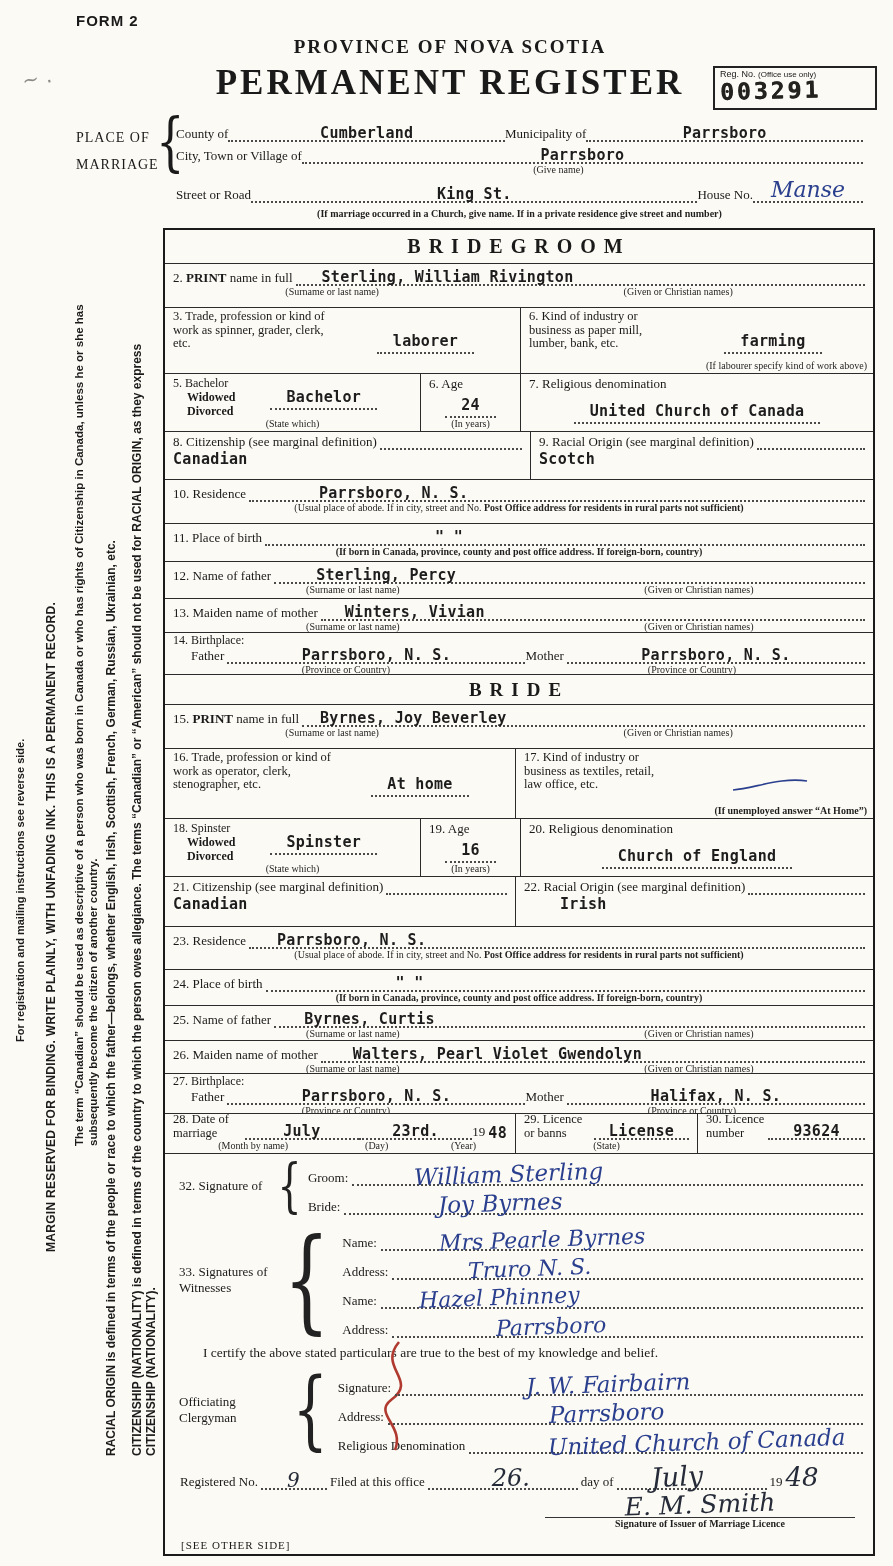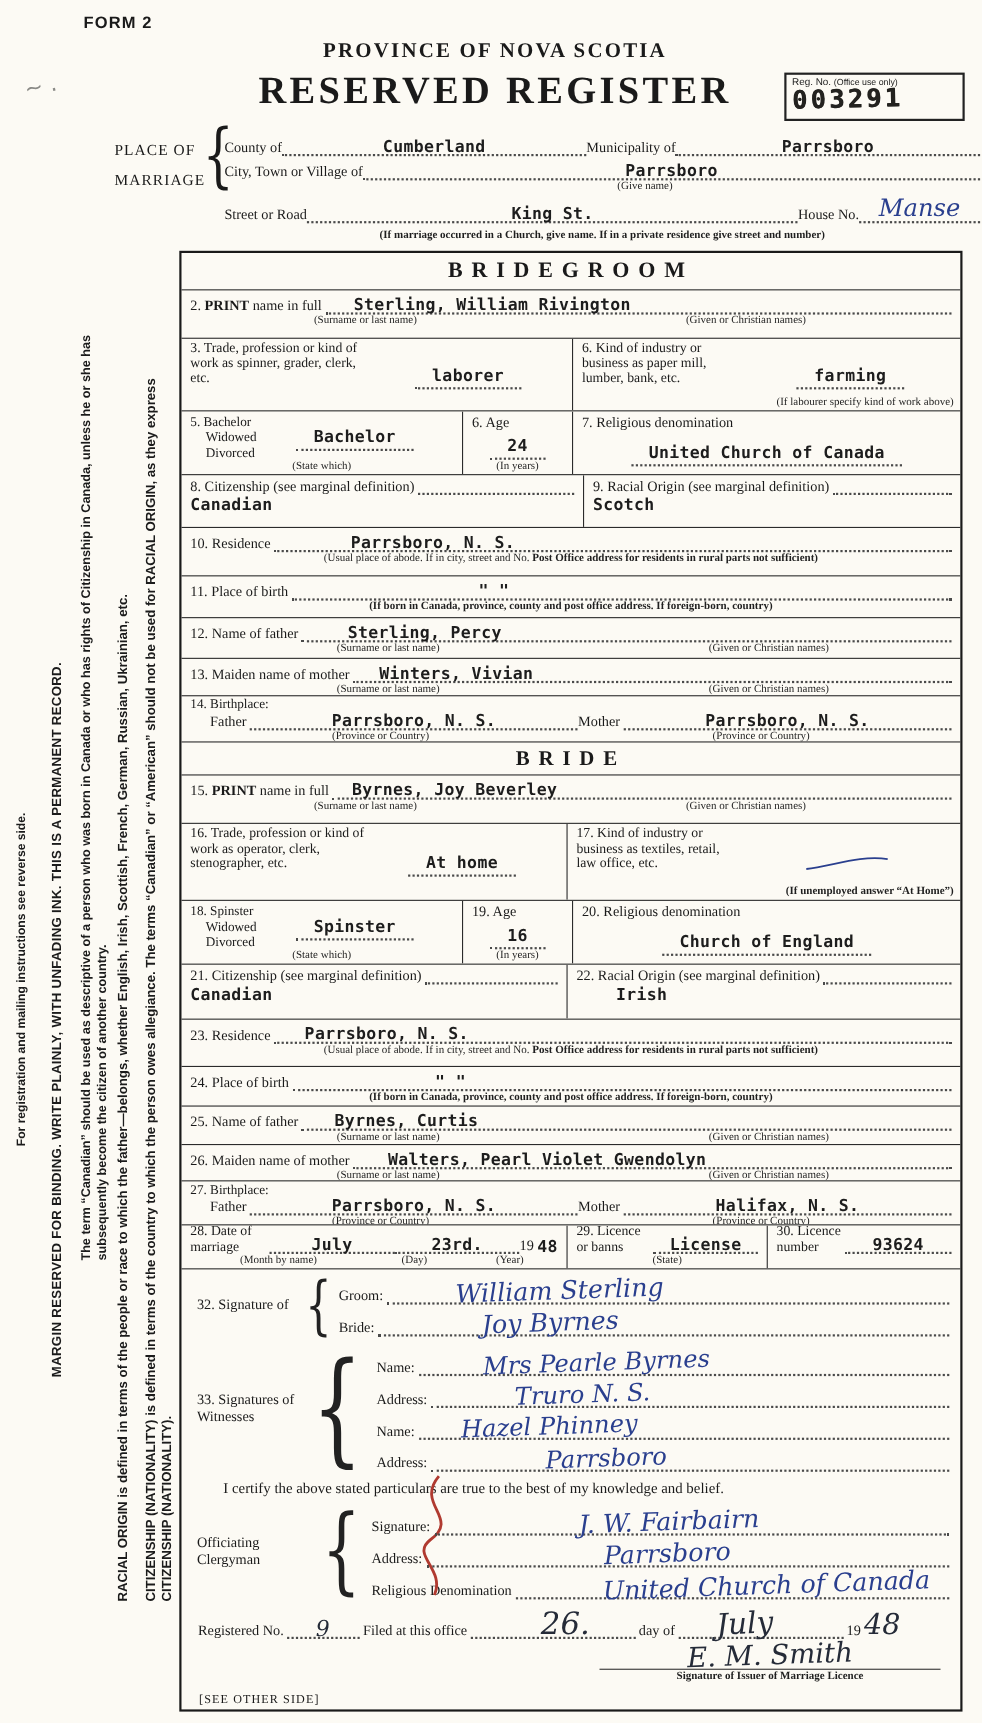--- a/index.html
+++ b/index.html
@@ -39,21 +39,21 @@
   }
   .regline { font-size:9px; font-family:"Liberation Sans",sans-serif; white-space:nowrap; }
   .regoffice { font-size:8px; }
   .regval {
     font-family:"DejaVu Sans Mono",monospace; font-weight:bold; font-size:23px;
     letter-spacing:3px; color:#23221f; transform:rotate(-1.5deg) translateY(-2px);
     text-shadow:.6px 0 0 #23221f;
   }
 
   
-  .placeblock { position:absolute; left:104px; top:114px; width:787px; }
+  .placeblock { position:absolute; left:76px; top:114px; width:787px; }
   .place-head { position:absolute; left:0; top:10px; font-size:14px; letter-spacing:1px; line-height:27px; }
   .place-brace { position:absolute; left:74px; top:-4px; font-size:64px; line-height:64px; font-family:"DejaVu Serif",serif; transform:scaleX(.7); }
   .place-lines { margin-left:100px; }
   .pline { display:flex; align-items:flex-end; }
   .pl1 { height:28px;text-align:center; } .pl2 { height:22px; } .plcap { height:13px; display:flex; } .pl3 { height:26px; } .plcap2 { height:15px; text-align:center; }
 
   
   .lbl { font-size:13px; white-space:nowrap; }
   .lbl.b { font-weight:normal; }
   .lblblock { font-size:12.5px; line-height:13.5px; }
@@ -83,21 +83,21 @@
     flex:0 0 auto; border-bottom:1px solid #2b2b2b; text-align:center;
     font-weight:bold; letter-spacing:8px; font-size:20px;
     display:flex; align-items:center; justify-content:center;
   }
   .row { flex:0 0 auto; display:flex; border-bottom:1px solid #2b2b2b; overflow:hidden; }
   .cell { padding:2px 8px 1px; position:relative; min-width:0; }
   .cell + .cell { border-left:1px solid #2b2b2b; }
   .vfill { flex:1; display:flex; align-items:center; justify-content:center; }
   .vfill .typed { border-bottom:2px dotted #4a4a4a; padding:0 16px 2px; }
   .stack { font-size:12px; line-height:14px; }
-  .stack .ind { padding-left:14px; }
+  .stack .ind { padding-left:14px;font-weight:bold; }
   .capbr { position:absolute; right:6px; bottom:1px;text-align:center; }
 
   .blk { flex:0 0 auto; display:flex; padding:0 10px 0 14px; position:relative; }
   .brace { font-family:"DejaVu Serif",serif; color:#222; align-self:center; transform:scaleX(.65); line-height:.9; }
   .siglines { flex:1; display:flex; flex-direction:column; justify-content:center; min-width:0; }
   .sigline { display:flex; align-items:flex-end; height:29px; }
   .sigline .lbl { padding-right:4px; }
   .hwfill { flex:1; border-bottom:2px dotted #4a4a4a; min-width:0; height:24px; position:relative; }
   .hwfill .hw { position:absolute; left:12%; bottom:-2px; font-size:23px; transform:rotate(-2deg); }
 
@@ -123,21 +123,21 @@
 
   <div class="vnote n1">For registration and mailing instructions see reverse side.</div>
   <div class="vnote n2">MARGIN RESERVED FOR BINDING.   WRITE PLAINLY, WITH UNFADING INK.   THIS IS A PERMANENT RECORD.</div>
   <div class="vnote n3">The term “Canadian” should be used as descriptive of a person who was born in Canada or who has rights of Citizenship in Canada, unless he or she has subsequently become the citizen of another country.</div>
   <div class="vnote n4">RACIAL ORIGIN is defined in terms of the people or race to which the father—belongs, whether English, Irish, Scottish, French, German, Russian, Ukrainian, etc.</div>
   <div class="vnote n5">CITIZENSHIP (NATIONALITY) is defined in terms of the country to which the person owes allegiance.   The terms “Canadian” or “American” should not be used for RACIAL ORIGIN, as they express CITIZENSHIP (NATIONALITY).</div>
 
   <div class="form2">FORM 2</div>
   <div class="head">
     <div class="province">PROVINCE OF NOVA SCOTIA</div>
-    <div class="title">RESERVED REGISTER</div>
+    <div class="title">PERMANENT REGISTER</div>
   </div>
   <div class="regbox">
     <div class="regline">
       <span>Reg. No.</span>
       <span class="regoffice">(Office use only)</span>
     </div>
     <div class="regval">003291</div>
   </div>
 
   <div class="placeblock">
@@ -611,21 +611,21 @@
       </div>
     </div>
 
     <div class="regrow" style="height:36px">
       <span class="lbl">Registered No.</span>
       <span class="hwslot" style="width:66px">
           <span class="hw dark" style="font-size:20px; left:26px">9</span>
         </span>
       <span class="lbl">Filed at this office</span>
       <span class="hwslot" style="width:150px">
-          <span class="hw dark" style="font-size:28px; left:64px">26.</span>
+          <span class="hw dark" style="font-size:24px; left:64px">26.</span>
         </span>
       <span class="lbl">day of</span>
       <span class="hwslot" style="width:150px">
           <span class="hw dark" style="font-size:27px; left:34px; transform:rotate(-3deg)">July</span>
         </span>
       <span class="lbl">19</span>
         <span class="hw dark" style="font-size:26px">48</span>
     </div>
 
     <div class="issuerrow" style="height:40px">

